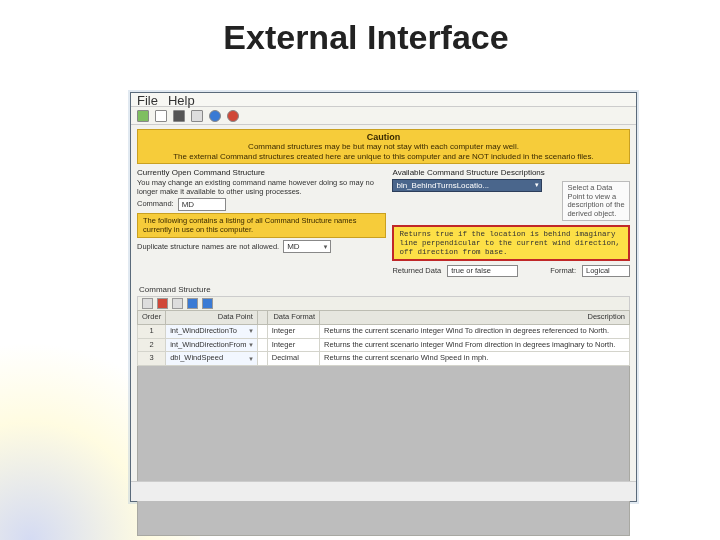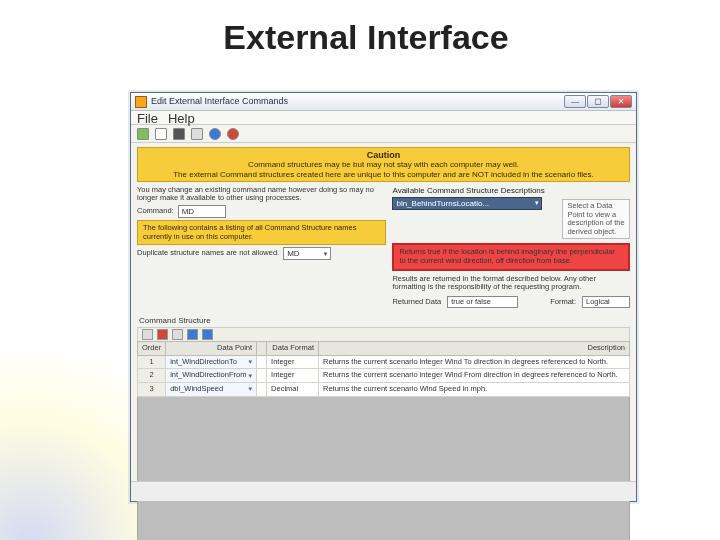--- a/index.html
+++ b/index.html
@@ -57,21 +57,21 @@
   .combo .arr { margin-left:auto; font-size:7px; color:#555; }
 
   .note-box {
     background:#f6cc3a; border:1px solid #c9a020; padding:3px 5px;
     font-size:7.5px; color:#3a2a00; margin-top:2px;
   }
 
   .right-combo { width:150px; background:#4a668c; color:#fff; border:1px solid #2c3e5a;}
   .right-hint { border:1px solid #bbb; background:#fafafa; padding:2px 4px; font-size:7.5px; color:#555; margin-top:2px;}
 
-  .emph-box { border:2px solid #c02828; background:#ef4444; padding:3px 5px; font-size:7.5px; margin-top:4px; }
+  .emph-box { border:2px solid #c02828; background:#fde047; padding:3px 5px; font-size:7.5px; margin-top:4px;font-family:Liberation Mono, monospace; }
 
   .ret-row { display:flex; align-items:center; gap:6px; margin-top:4px; font-size:7.5px;}
   .txt-in { border:1px solid #888; background:#fff; height:12px; padding:0 3px; font-size:7.5px; display:flex; align-items:center; }
 
   .grid-section { margin:4px 6px 6px 6px; }
   .grid-lbl { font-size:8px; color:#333; margin:4px 0 2px 2px; }
   .grid-tools { height:14px; background:#efefe8; border:1px solid #ccc; border-bottom:none; display:flex; align-items:center; gap:4px; padding:0 4px;}
   .gt-ico { width:11px;height:11px; background:#ddd; border:1px solid #999;}
   .gt-ico.red { background:#d04838; }
   .gt-ico.blue{ background:#3a7ad4; }
@@ -88,29 +88,20 @@
 
   .bottom-bar { height:20px; background:#eee; border-top:1px solid #ccc; position:absolute; bottom:0; left:0; right:0;}
 </style>
 </head>
 <body>
 
 <div class="slide-bg"></div>
 <div class="slide-title">External Interface</div>
 
 <div class="window">
-  <div class="titlebar">
-    <div class="window-icon"></div>
-    <div class="titlebar-text">Edit External Interface Commands</div>
-    <div class="win-btns">
-      <div class="win-btn">—</div>
-      <div class="win-btn">▢</div>
-      <div class="win-btn close">✕</div>
-    </div>
-  </div>
 
   <div class="menubar">
     <span>File</span>
     <span>Help</span>
   </div>
 
   <div class="toolbar">
     <div class="tb-ico green"></div>
     <div class="tb-ico"></div>
     <div class="tb-ico disk"></div>
@@ -121,20 +112,21 @@
 
   <div class="caution">
     <div class="ch">Caution</div>
     <div>Command structures may be but may not stay with each computer may well.</div>
     <div>The external Command structures created here are unique to this computer and are NOT included in the scenario files.</div>
   </div>
 
   <div class="upper">
 
     <div class="col" style="flex:1.05">
+      <div class="hdr">Currently Open Command Structure</div>
       <div>You may change an existing command name however doing so may no longer make it available to other using processes.</div>
       <div class="field-row">
         <span>Command:</span>
         <div class="combo" style="width:48px">
           <span>MD</span>
         </div>
       </div>
 
       <div class="note-box">
         <span>The following contains a listing of all Command Structure names currently in use on this computer.</span>
@@ -153,21 +145,20 @@
       <div style="display:flex; gap:20px; align-items:flex-start;">
         <div class="combo right-combo">
           <span>bln_BehindTurnsLocatio...</span>
           <span class="arr" style="color:#fff">▾</span>
         </div>
         <div class="right-hint" style="flex:1">Select a Data Point to view a description of the derived object.</div>
       </div>
 
       <div class="emph-box">Returns true if the location is behind imaginary line perpendicular to the current wind direction, off direction from base.</div>
 
-      <div style="margin-top:4px">Results are returned in the format described below. Any other formatting is the responsibility of the requesting program.</div>
 
       <div class="ret-row">
         <span>Returned Data</span>
         <div class="txt-in" style="width:71px">true or false</div>
         <span style="margin-left:auto">Format:</span>
         <div class="txt-in" style="width:48px">Logical</div>
       </div>
     </div>
   </div>
 
@@ -206,21 +197,21 @@
         <tr>
           <td class="rownum">2</td>
           <td class="dp">
               <div class="cell-combo">
                 <span>int_WindDirectionFrom</span>
                 <span class="arr">▾</span>
               </div>
             </td>
           <td></td>
           <td>Integer</td>
-          <td>Returns the current scenario integer Wind From direction in degrees referenced to North.</td>
+          <td>Returns the current scenario integer Wind From direction in degrees imaginary to North.</td>
         </tr>
         <tr>
           <td class="rownum">3</td>
           <td class="dp">
               <div class="cell-combo">
                 <span>dbl_WindSpeed</span>
                 <span class="arr">▾</span>
               </div>
             </td>
           <td></td>

